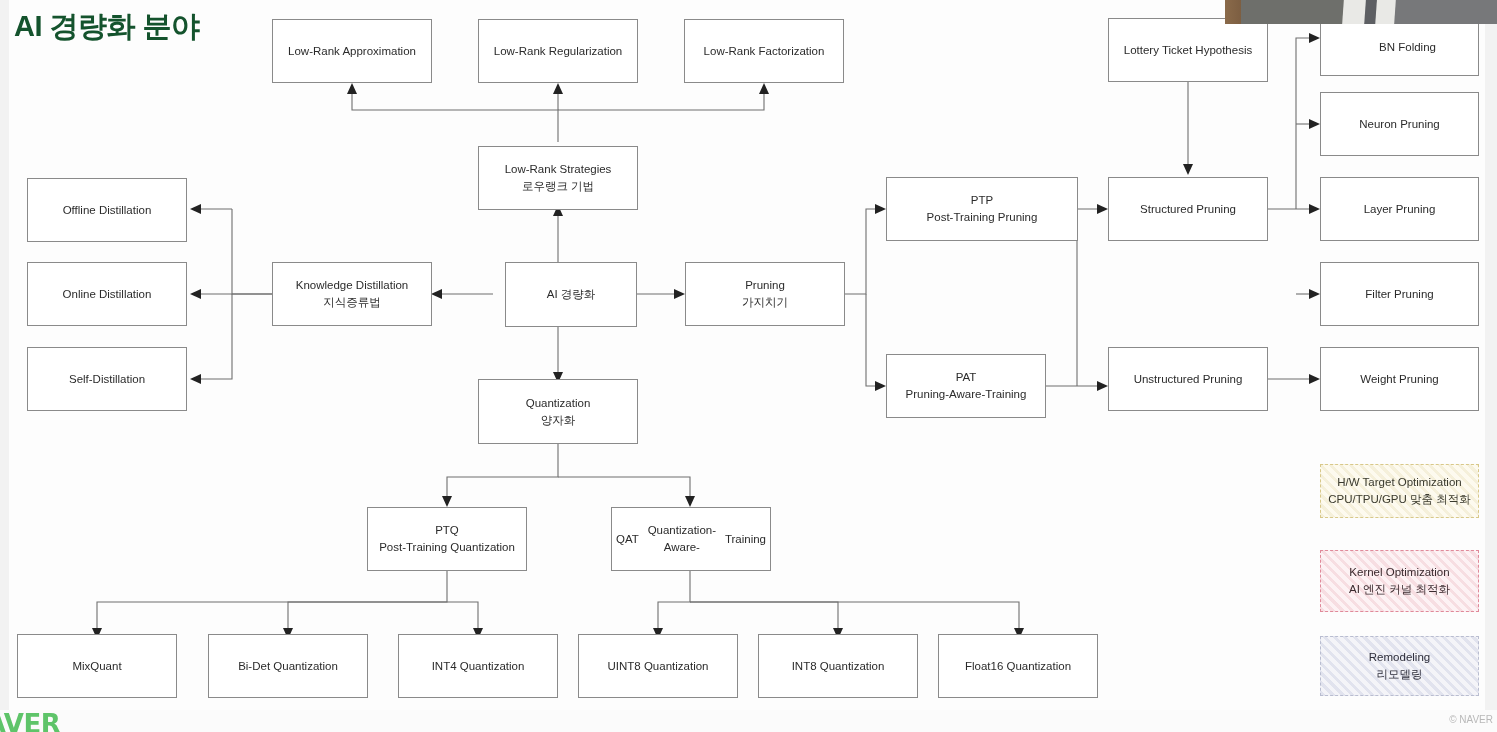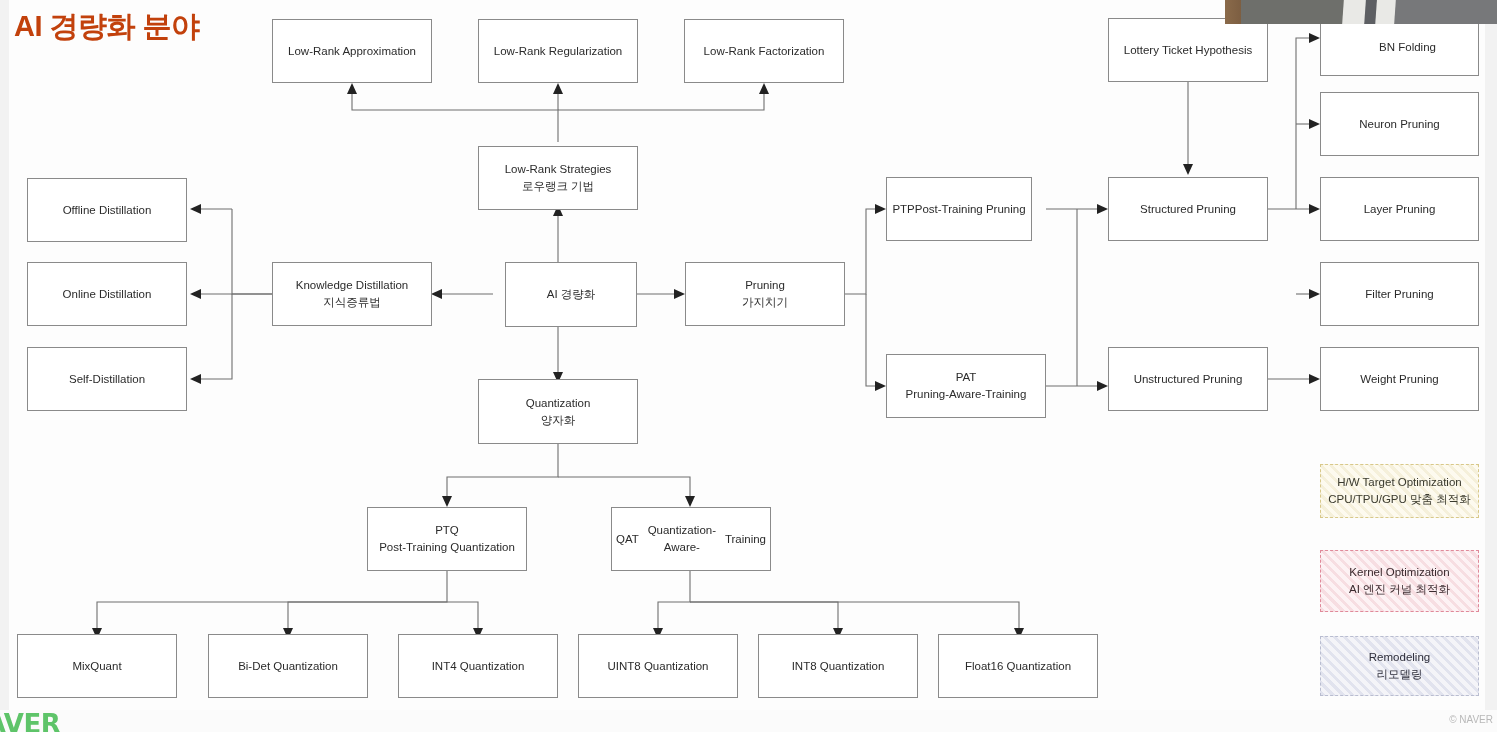--- a/index.html
+++ b/index.html
@@ -13,21 +13,21 @@
   }
   #stage{position:absolute;left:0;top:0;width:1497px;height:732px;background:#fdfdfd;overflow:hidden;}
 
   
   .edge-band{position:absolute;top:0;height:710px;background:#e9e9e9;opacity:.55;}
   .edge-band.left{left:0;width:9px;}
   .edge-band.right{right:0;width:12px;}
 
   .title{
     position:absolute;left:14px;top:7px;
-    font-size:29px;font-weight:700;color:#c2410c;
+    font-size:29px;font-weight:700;color:#14532d;
     letter-spacing:-0.5px;white-space:nowrap;
   }
 
   
   .node{
     position:absolute;
     box-sizing:border-box;
     background:#ffffff;
     border:1px solid #8a8a8a;
     display:flex;align-items:center;justify-content:center;
@@ -212,21 +212,21 @@
   </div>
 
   <div class="node" style="left:493px;top:262px;width:132px;height:65px;margin-left:12px;">
     <span class="ln">AI 경량화</span>
   </div>
 
   <div class="node" style="left:685px;top:262px;width:160px;height:64px;flex-direction:column;">
     <span class="ln">Pruning</span>
     <span class="ln">가지치기</span>
   </div>
-  <div class="node" style="left:886px;top:177px;width:146px;height:64px;flex-direction:row;">
+  <div class="node" style="left:886px;top:177px;width:192px;height:64px;flex-direction:column;">
     <span class="ln">PTP</span>
     <span class="ln">Post-Training Pruning</span>
   </div>
   <div class="node" style="left:886px;top:354px;width:160px;height:64px;flex-direction:column;">
     <span class="ln">PAT</span>
     <span class="ln">Pruning-Aware-Training</span>
   </div>
   <div class="node" style="left:1108px;top:18px;width:160px;height:64px;">
     <span class="ln">Lottery Ticket Hypothesis</span>
   </div>

